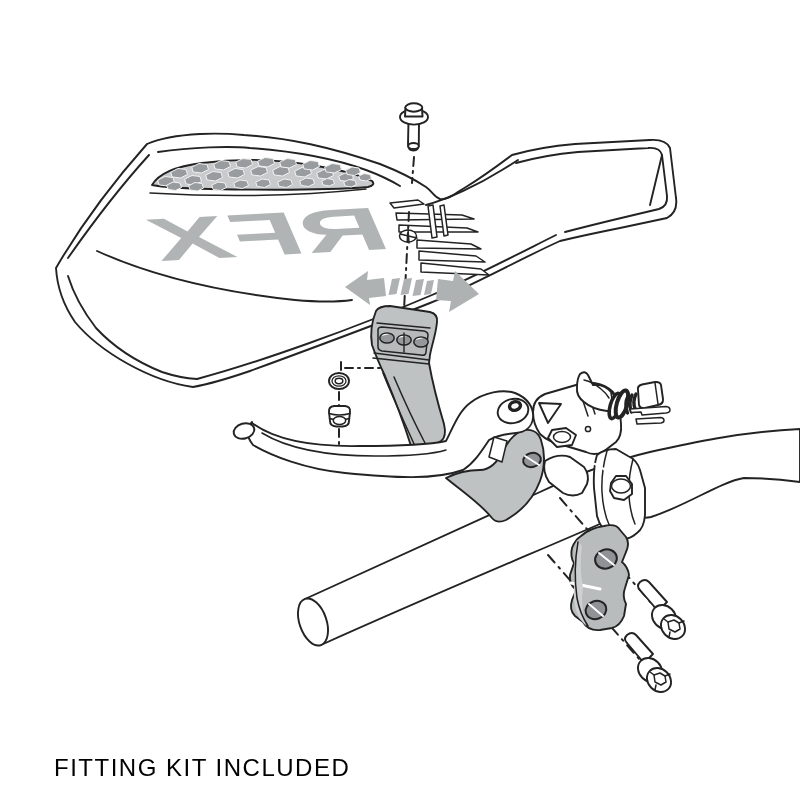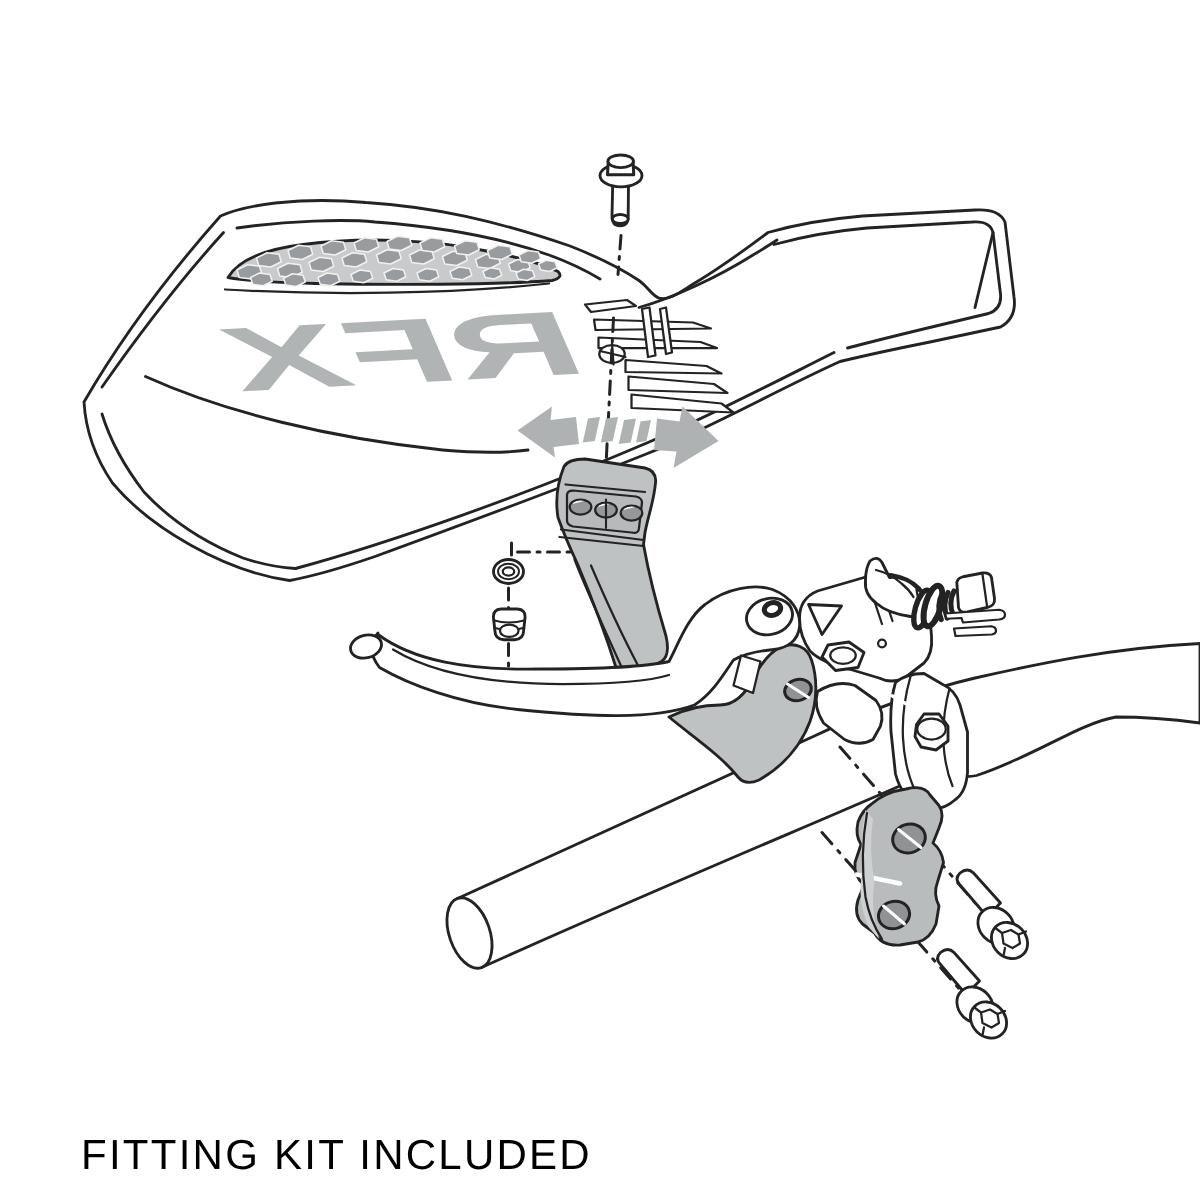--- a/index.html
+++ b/index.html
@@ -1,19 +1,19 @@
 <!DOCTYPE html>
 <html><head>
 <meta charset="utf-8">
 <style>
   html,body{margin:0;padding:0;background:#fff;}
   .page{width:800px;height:800px;position:relative;overflow:hidden;background:#fff;}
   svg{position:absolute;top:0;left:0;}
   .lbl{position:absolute;left:54px;top:754px;font-family:"Liberation Sans",sans-serif;
-       font-weight:normal;font-size:28px;color:#000;letter-spacing:1.5px;}
+       font-weight:normal;font-size:24px;color:#000;letter-spacing:1.5px;}
 </style>
 </head>
 <body>
 <div class="page">
 <svg width="800" height="800" viewBox="0 0 800 800">
 <g fill="none" stroke="#232323" stroke-width="1.9" stroke-linejoin="round" stroke-linecap="round">
 
 <g id="bar">
   <path fill="#fff" d="M 305,599
     C 400,556 470,524 540,492

